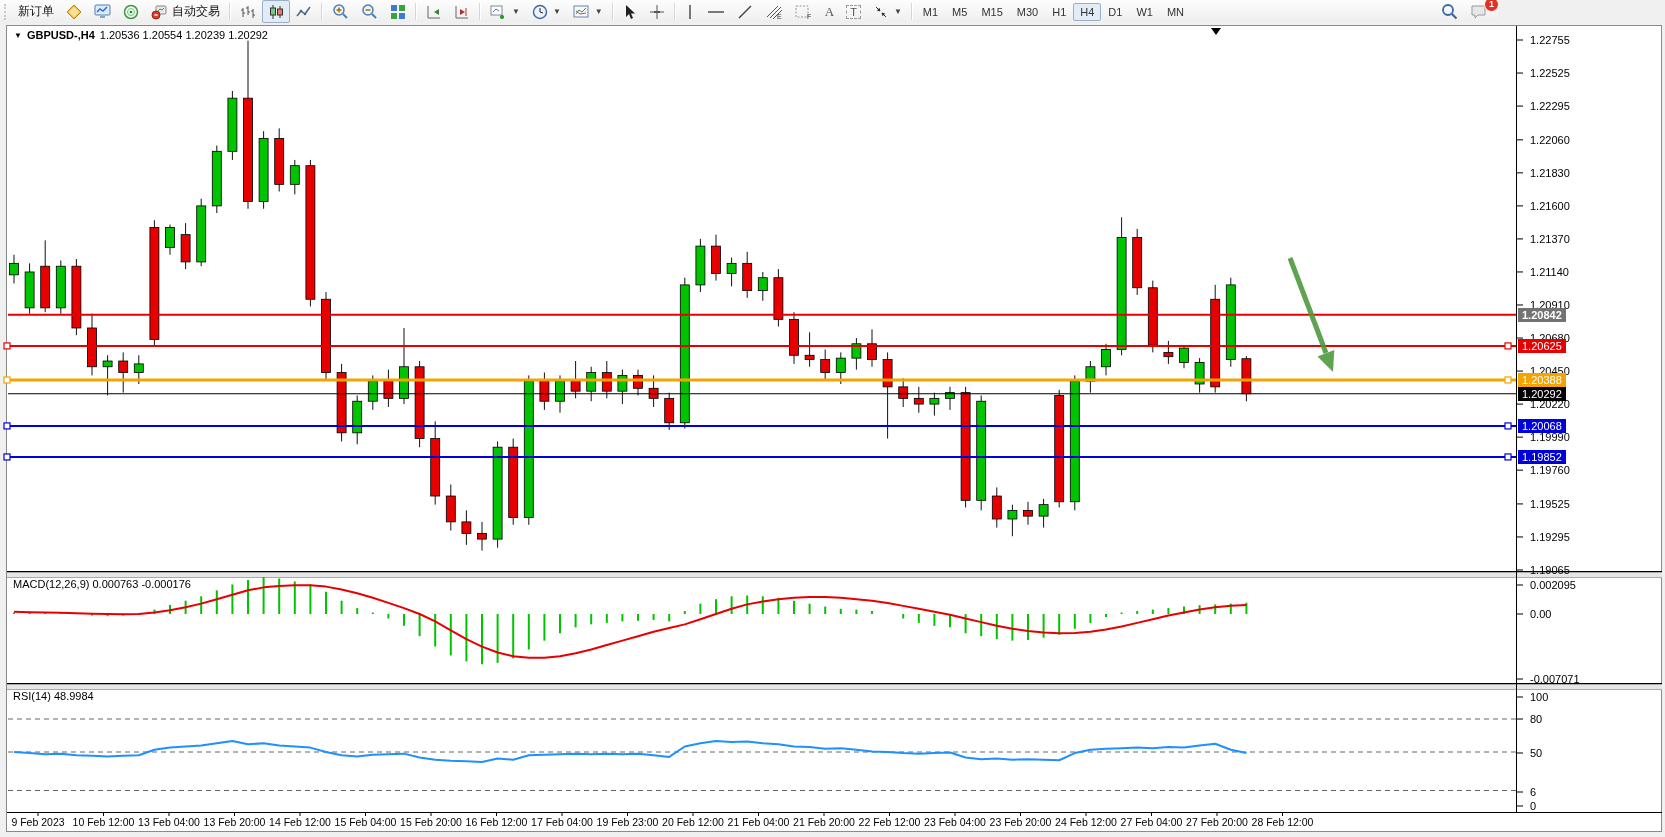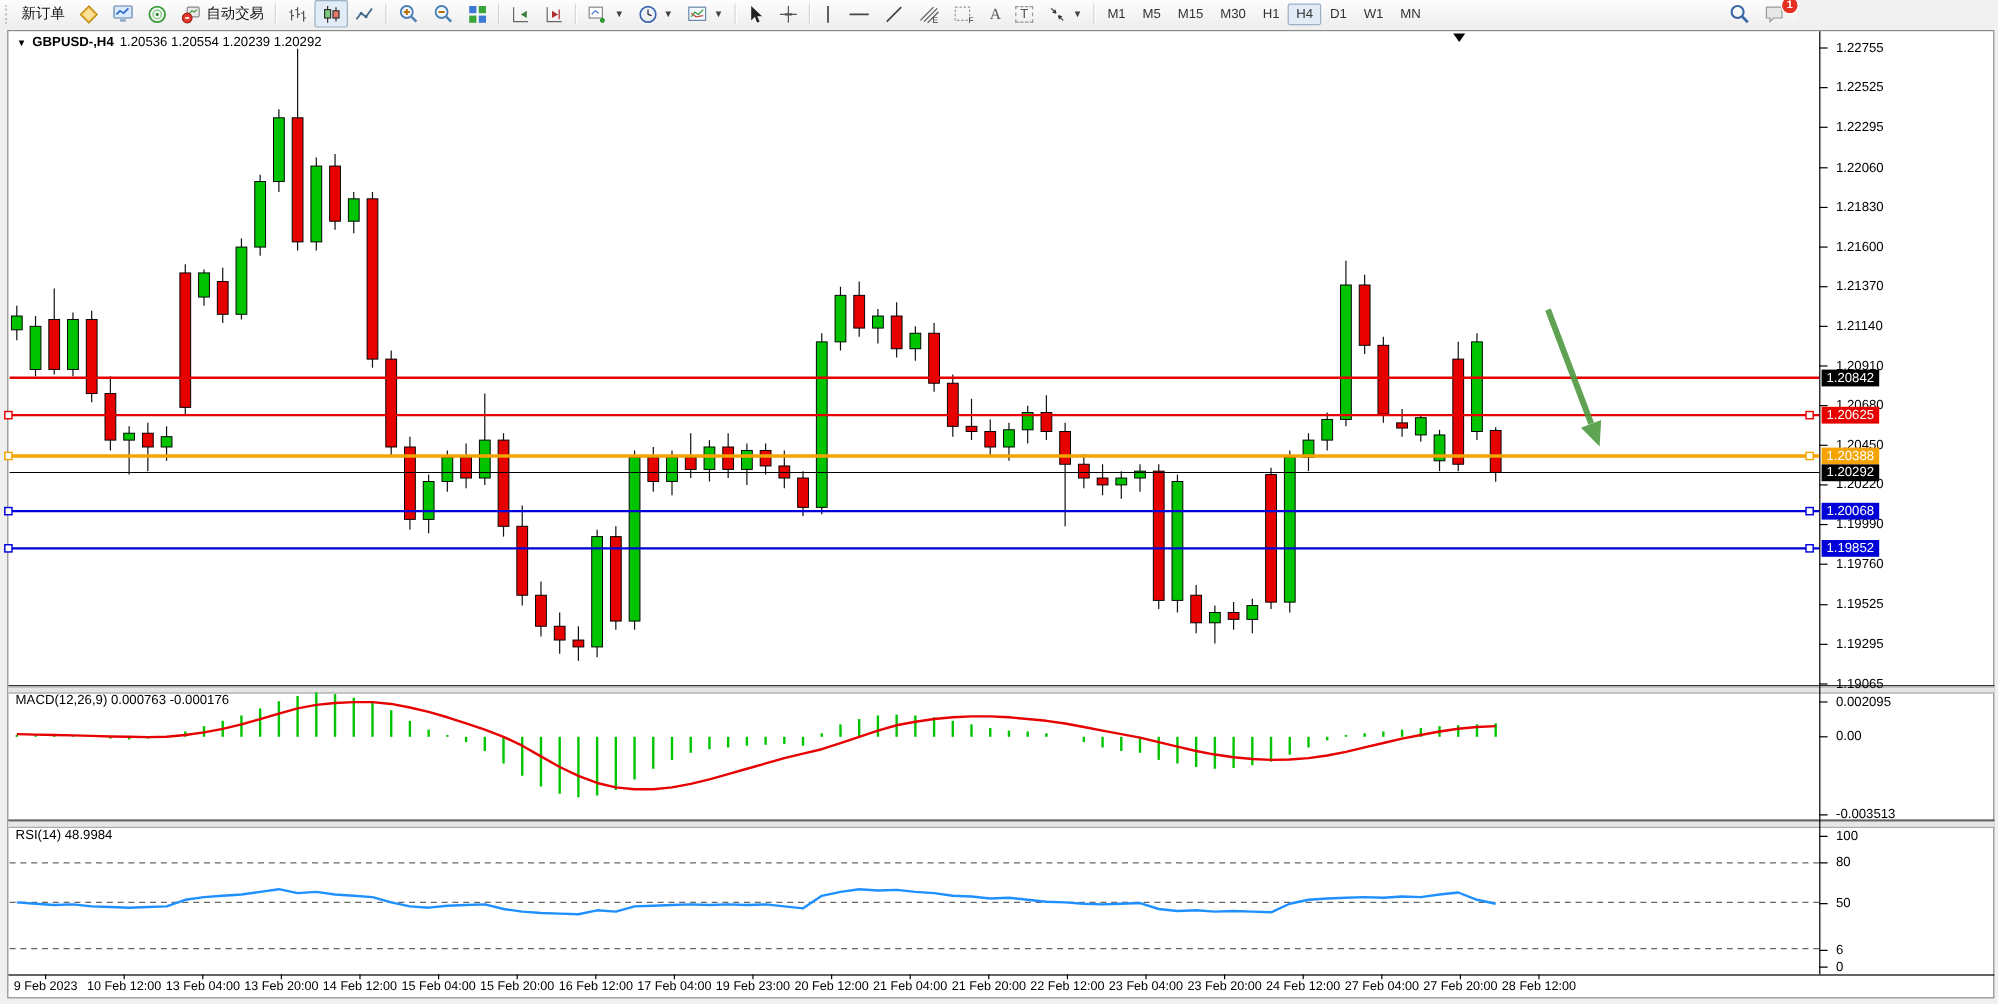--- a/index.html
+++ b/index.html
@@ -623,27 +623,27 @@
     <span class="ax-label" style="top: 332.032px;">1.20680</span>
     <span class="ax-label" style="top: 365.067px;">1.20450</span>
     <span class="ax-label" style="top: 398.102px;">1.20220</span>
     <span class="ax-label" style="top: 431.137px;">1.19990</span>
     <span class="ax-label" style="top: 464.172px;">1.19760</span>
     <span class="ax-label" style="top: 497.925px;">1.19525</span>
     <span class="ax-label" style="top: 530.96px;">1.19295</span>
     <span class="ax-label" style="top: 563.995px;">1.19065</span>
     <span class="ax-label" style="top: 579px; text-align: center;">0.002095</span>
     <span class="ax-label" style="top: 608px;">0.00</span>
-    <span class="ax-label" style="top: 673px;">-0.003513</span>
+    <span class="ax-label" style="top: 673px;">-0.007071</span>
     <span class="ax-label" style="top: 691px;">100</span>
     <span class="ax-label" style="top: 713px;">80</span>
     <span class="ax-label" style="top: 747px;">50</span>
     <span class="ax-label" style="top: 786px;">6</span>
     <span class="ax-label" style="top: 800px;">0</span>
-    <span class="ax-badge" style="top: 307.764px; background: #000000;">1.20842</span>
+    <span class="ax-badge" style="top: 307.764px; background: #737373; font-weight: bold;">1.20842</span>
     <span class="ax-badge" style="top: 338.932px; background: rgb(230, 0, 0);">1.20625</span>
     <span class="ax-badge" style="top: 372.972px; background: rgb(245, 163, 0);">1.20388</span>
     <span class="ax-badge" style="top: 386.761px; background: rgb(0, 0, 0);">1.20292</span>
     <span class="ax-badge" style="top: 418.934px; background: rgb(0, 0, 216);">1.20068</span>
     <span class="ax-badge" style="top: 449.958px; background: rgb(0, 0, 216);">1.19852</span>
   </div>
 <div id="date-axis">
     <span class="date-label" style="left: 38px;">9 Feb 2023</span>
     <span class="date-label" style="left: 103.5px;">10 Feb 12:00</span>
     <span class="date-label" style="left: 169px;">13 Feb 04:00</span>

